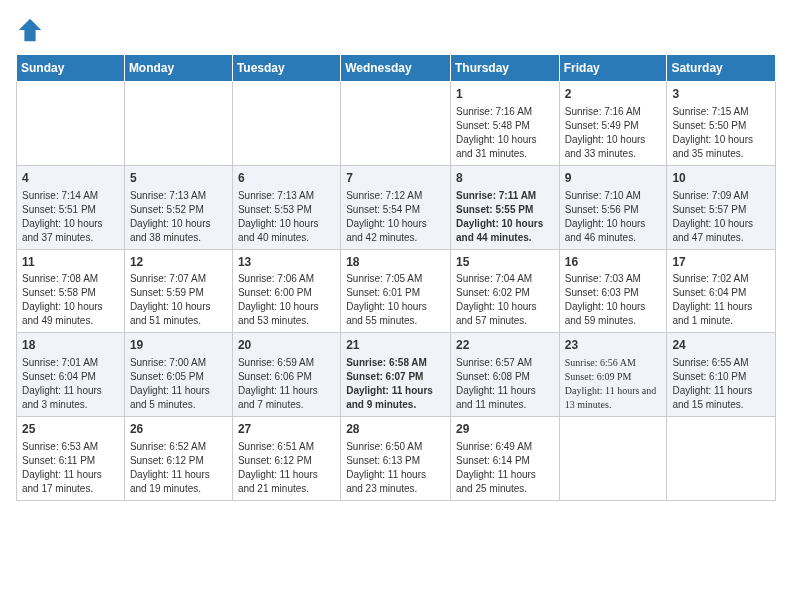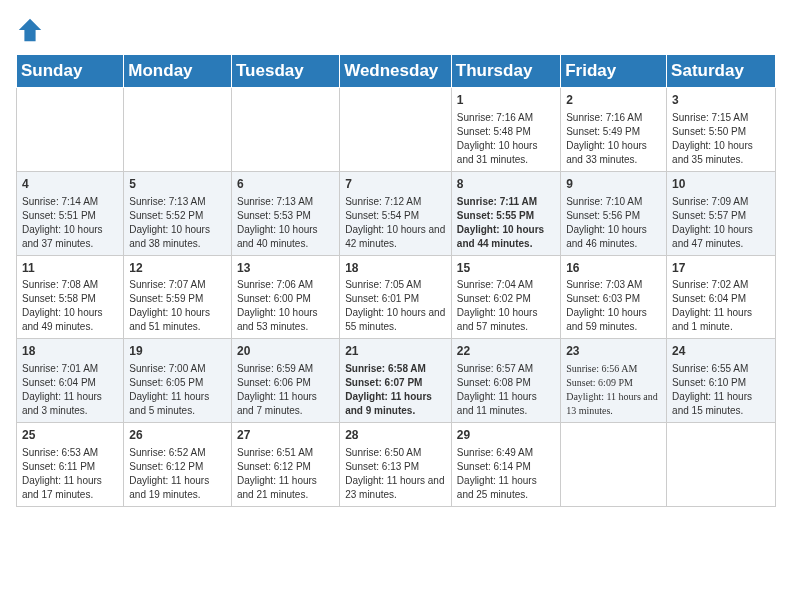--- a/index.html
+++ b/index.html
@@ -50,21 +50,21 @@
     table {
       width: 100%;
       border-collapse: collapse;
       font-size: 10.5px;
     }
     thead tr th {
       background-color: #2a7ab8;
       color: #fff;
       padding: 6px 4px;
       text-align: left;
-      font-size: 17px;
+      font-size: 12px;
       font-weight: bold;
       border: 1px solid #fff;
     }
     tbody tr td {
       border: 1px solid #ccc;
       vertical-align: top;
       padding: 4px 5px;
       width: 113px;
       height: 80px;
       color: #333;

